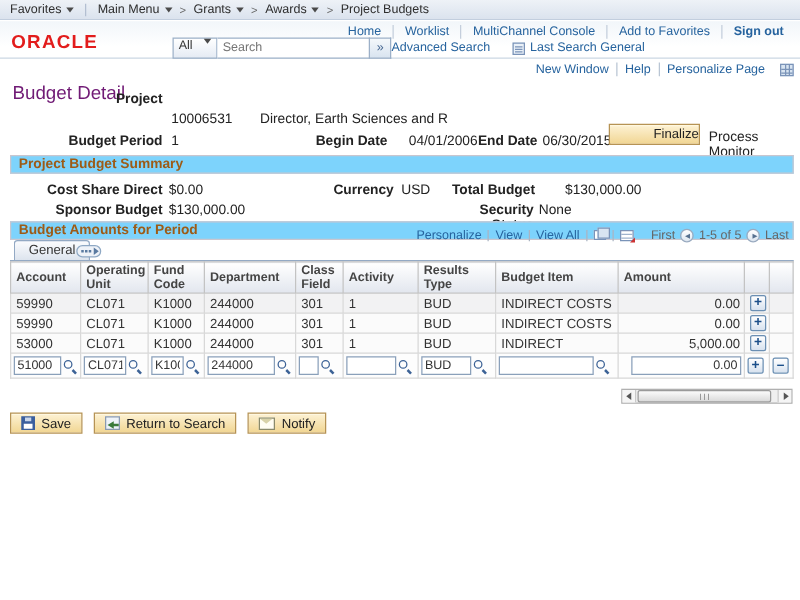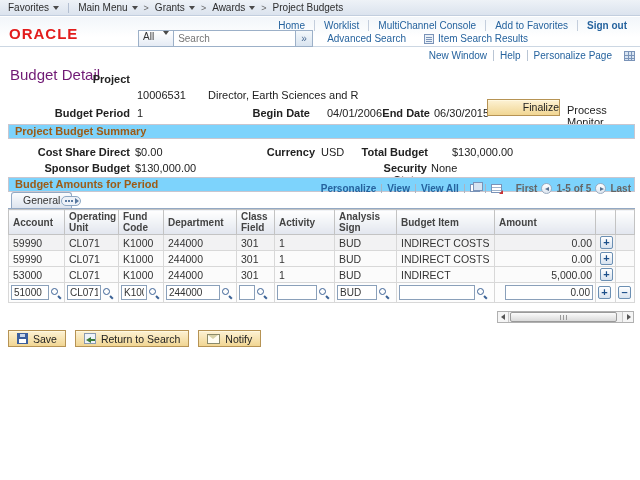--- a/index.html
+++ b/index.html
@@ -27,21 +27,21 @@
   .util-links .u { padding:0 9px; border-left:1px solid #c4cedc; color:#26639e; }
   .util-links .u:first-child { border-left:none; }
   .signout { color:#17344f; font-weight:bold; }
   .search-group { position:absolute; left:138px; top:13px; height:17px; display:flex; align-items:center; }
   .all-select { height:17px; min-width:31px; border:1px solid #9cb0c8; background:linear-gradient(#fff,#e5ebf4);
                 display:flex; align-items:flex-start; gap:5px; padding:0 4px; font-size:10px; cursor:pointer; }
   .search-input { width:122px; height:17px; border:1px solid #9cb0c8; border-left:none; font-size:10px; padding:0 4px; color:#444;
                   font-family:"Liberation Sans","DejaVu Sans",sans-serif; }
   .go-btn { height:17px; width:17px; border:1px solid #9cb0c8; border-left:none; background:linear-gradient(#f4f8fb,#d9e4f0);
             color:#4a6a93; font-size:10px; line-height:15px; text-align:center; cursor:pointer; }
-  .adv-link { margin-left:14px; font-size:10px; }
+  .adv-link { font-size:10px; }
   .last-results { margin-left:18px; display:flex; align-items:center; gap:4px; font-size:10px; }
   .doc-icon { width:10px; height:10px; border:1px solid #7a93b8; background:#eaf1f8; position:relative; }
   .doc-icon::after { content:""; position:absolute; left:1px; top:2px; width:6px; height:1px; background:#7a93b8;
                      box-shadow:0 2px #7a93b8, 0 4px #7a93b8; }
 
   
   .pagebar { position:absolute; top:50px; right:5px; display:flex; align-items:center; font-size:10px; }
   .pagebar .p { padding:0 6px; border-left:1px solid #b9c5d4; color:#26639e; }
   .pagebar .p:first-child { border-left:none; }
   .grid-icon { width:11px; height:10px; border:1px solid #7a93b8; background:#d8e4f1; position:relative; margin-left:6px; }
@@ -58,21 +58,21 @@
              font-family:"Liberation Sans","DejaVu Sans",sans-serif; }
   .finalize { position:absolute; left:487px; top:99px; width:73px; height:17px; line-height:15px; }
 
   
   .section-bar { position:absolute; left:8px; width:627px; height:15px; background:#7dd3fc;
                  border:1px solid #c9c6cf; color:#9d5b16; font-weight:bold; font-size:11px;
                  line-height:13px; padding-left:6px; }
 
   
   .grid-toolbar { position:absolute; right:3px; top:0; height:20px; display:flex; align-items:center;
-                  font-weight:bold; font-size:10px; color:#555; }
+                  font-weight:normal; font-size:10px; color:#555; }
   .gt-sep { width:1px; height:9px; background:#aab4c2; margin:0 5px; }
   .popup-icon { width:10px; height:8px; border:1px solid #7a93b8; background:#fff; position:relative; }
   .popup-icon::after { content:""; position:absolute; left:2px; top:-3px; width:8px; height:7px;
                        border:1px solid #7a93b8; background:#d8e4f1; }
   .excel-icon { width:11px; height:9px; border:1px solid #7a93b8; background:#fff; position:relative; }
   .excel-icon::before { content:""; position:absolute; left:0; top:2px; width:9px; height:1px; background:#9fb3cc; box-shadow:0 3px #9fb3cc; }
   .excel-icon::after { content:""; position:absolute; right:-2px; bottom:-2px; width:0; height:0;
                        border-left:4px solid transparent; border-bottom:4px solid #c33; }
   .pager { display:flex; align-items:center; gap:4px; margin-left:14px; color:#666; }
   .circ { width:11px; height:11px; border-radius:50%; border:1px solid #9aabc0;
@@ -191,21 +191,21 @@
     <div class="search-group">
       <span class="all-select">
         <span>All</span>
         <span class="caret"></span>
       </span>
       <input class="search-input" type="text" placeholder="Search" style="">
       <span class="go-btn">»</span>
       <a class="adv-link link">Advanced Search</a>
       <span class="last-results">
         <span class="doc-icon"></span>
-        <a class="link">Item Search Results</a>
+        <a class="link">Last Search General</a>
       </span>
     </div>
   </div>
 
   <div class="pagebar">
     <a class="p">New Window</a>
     <a class="p">Help</a>
     <a class="p">Personalize Page</a>
     <span class="grid-icon"></span>
   </div>
@@ -281,21 +281,21 @@
         <col style="width:19px">
     </colgroup>
     <thead>
       <tr>
         <th>Account</th>
         <th>Operating Unit</th>
         <th>Fund Code</th>
         <th>Department</th>
         <th>Class Field</th>
         <th>Activity</th>
-        <th>Analysis Sign</th>
+        <th>Results Type</th>
         <th>Budget Item</th>
         <th>Amount</th>
         <th></th>
         <th></th>
       </tr>
     </thead>
     <tbody>
       <tr class="r-odd">
         <td>59990</td>
         <td>CL071</td>

